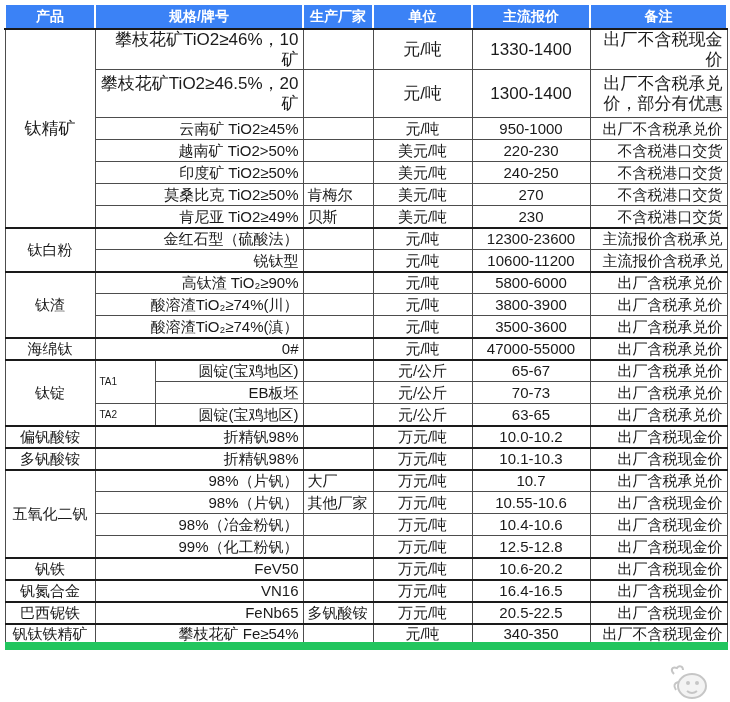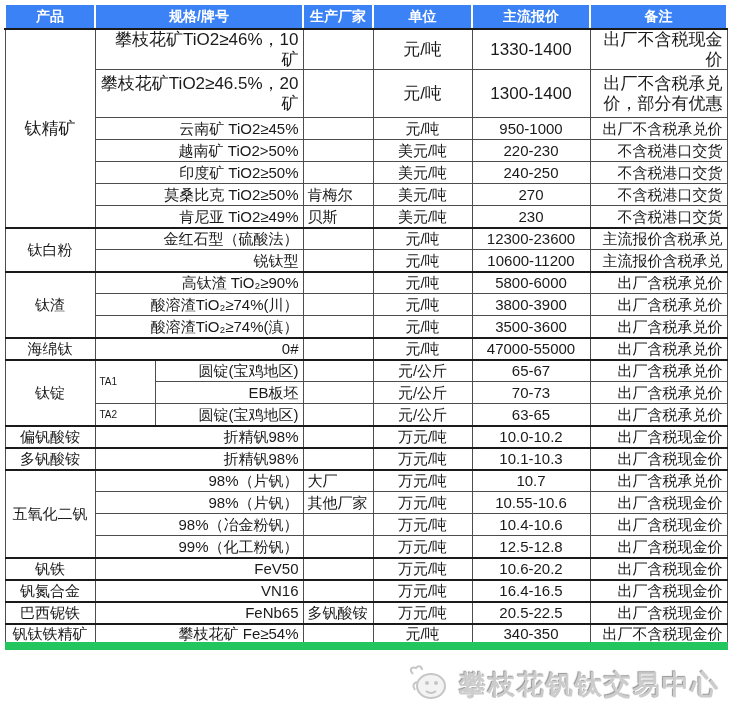--- a/index.html
+++ b/index.html
@@ -298,14 +298,13 @@
   <span class="brand-logo">
     <svg width="46" height="38" viewBox="0 0 46 38">
       <path d="M6 10 C2 6, 4 2, 9 4 C11 1, 15 2, 15 6" fill="none" stroke="#bdbdbd" stroke-width="2"></path>
       <ellipse cx="24" cy="22" rx="14" ry="12" fill="#f2f2f2" stroke="#bdbdbd" stroke-width="2"></ellipse>
       <circle cx="20" cy="19" r="2" fill="#bdbdbd"></circle>
       <circle cx="29" cy="19" r="2" fill="#bdbdbd"></circle>
       <path d="M19 27 Q24 31 29 27" fill="none" stroke="#bdbdbd" stroke-width="2"></path>
       <path d="M10 18 Q4 20 8 26" fill="none" stroke="#bdbdbd" stroke-width="2"></path>
     </svg>
   </span>
-  <span class="brand-text">攀枝花钒钛交易中心</span>
 </div>
 
 </body></html>

